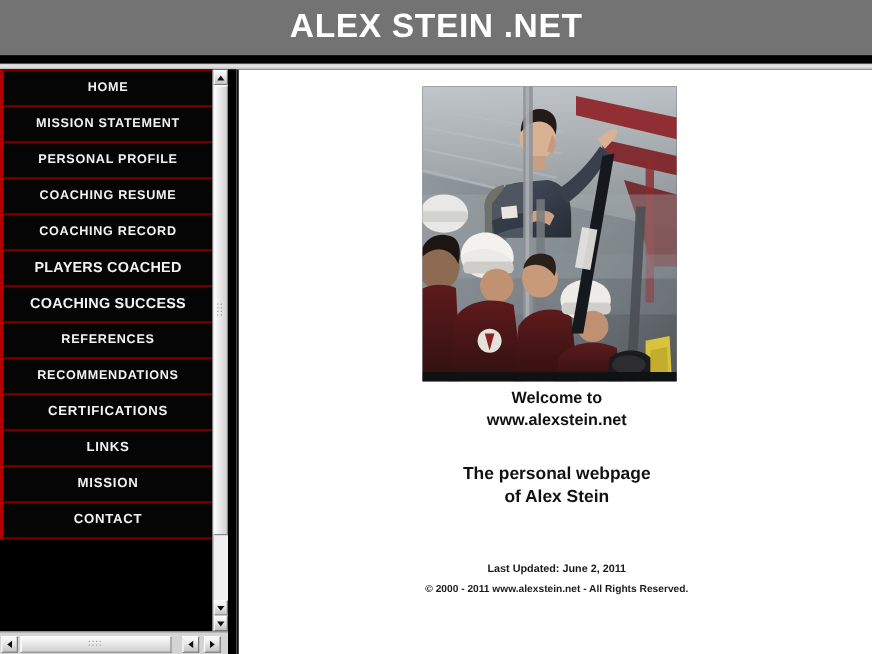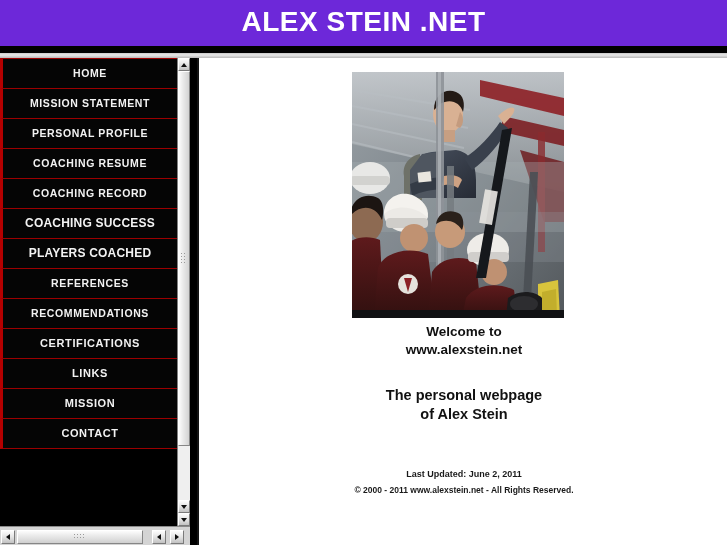--- a/index.html
+++ b/index.html
@@ -13,21 +13,21 @@
     overflow: hidden;
     font-family: "Liberation Sans", sans-serif;
   }
 
   
   #banner {
     position: absolute;
     left: 0; top: 0;
     width: 727px;
     height: 46px;
-    background: #6d28d9;
+    background: #737373;
     overflow: hidden;
   }
   #banner-title {
     position: absolute;
     left: 0; top: 6px;
     width: 727px;
     text-align: center;
     color: #ffffff;
     font-family: "Liberation Sans", sans-serif;
     font-size: 28px;
@@ -306,22 +306,22 @@
 <div id="frameset">
 
   <div id="nav-frame">
 
     <div id="nav-inner">
         <div class="nav-item">HOME</div>
         <div class="nav-item">MISSION STATEMENT</div>
         <div class="nav-item">PERSONAL PROFILE</div>
         <div class="nav-item">COACHING RESUME</div>
         <div class="nav-item">COACHING RECORD</div>
+        <div class="nav-item big">PLAYERS COACHED</div>
         <div class="nav-item big">COACHING SUCCESS</div>
-        <div class="nav-item big">PLAYERS COACHED</div>
         <div class="nav-item">REFERENCES</div>
         <div class="nav-item">RECOMMENDATIONS</div>
         <div class="nav-item med">CERTIFICATIONS</div>
         <div class="nav-item med">LINKS</div>
         <div class="nav-item med">MISSION</div>
         <div class="nav-item med">CONTACT</div>
       </div>
 
     <div id="nav-vscroll">
       <div class="sb-btn" style="top:0;">

